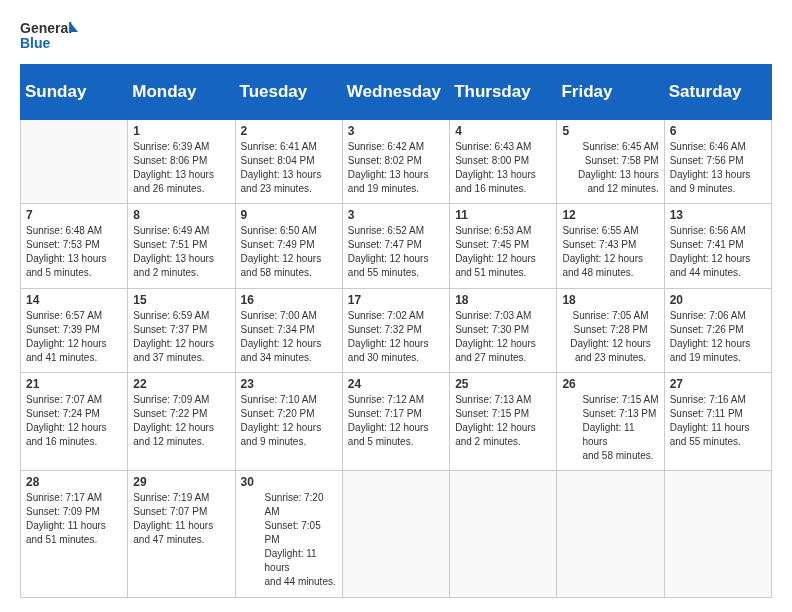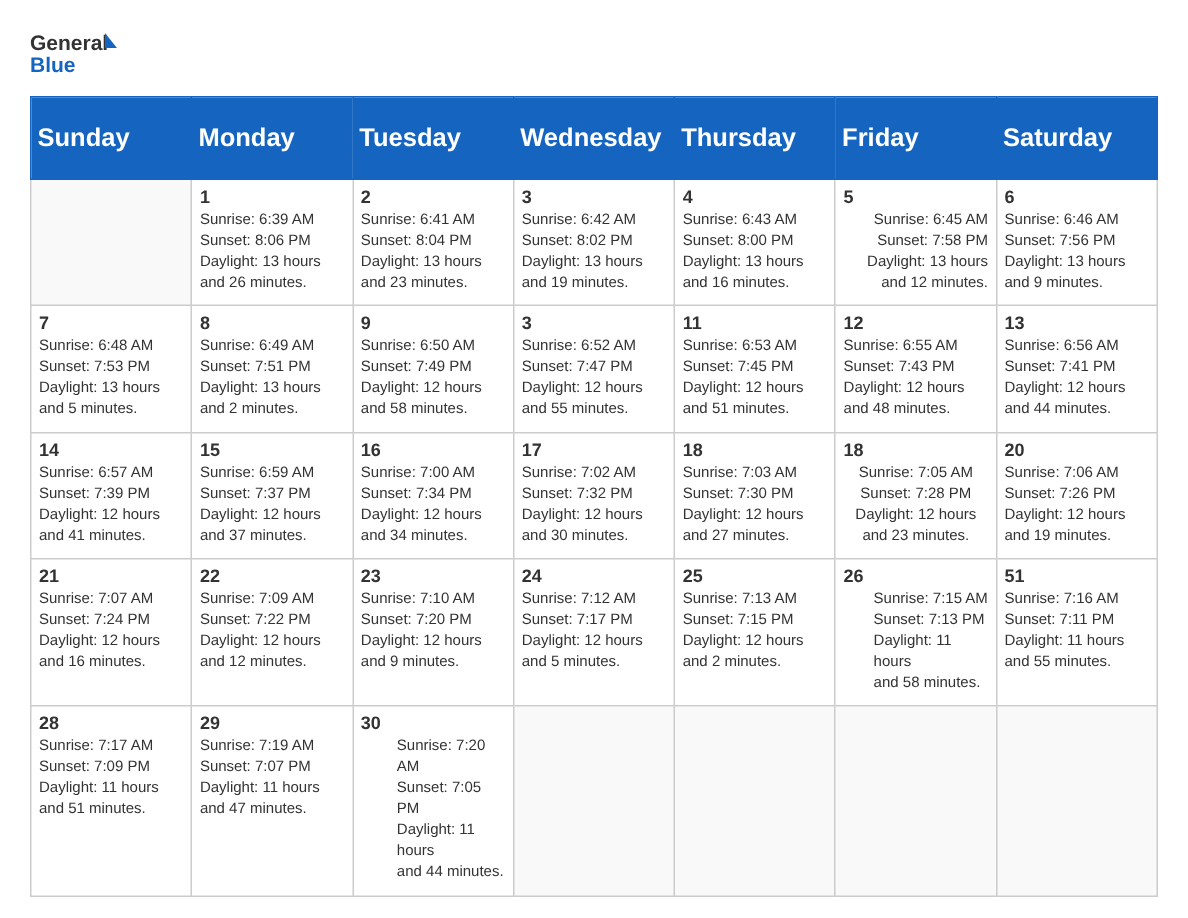--- a/index.html
+++ b/index.html
@@ -294,21 +294,21 @@
 and 2 minutes.</div>
           </td>
           <td>
             <span class="day-number">26</span>
             <div class="day-info" style="white-space: pre-line; margin-left: 20px;">Sunrise: 7:15 AM
 Sunset: 7:13 PM
 Daylight: 11 hours
 and 58 minutes.</div>
           </td>
           <td>
-            <span class="day-number">51</span>
+            <span class="day-number">27</span>
             <div class="day-info" style="white-space: pre-line;">Sunrise: 7:16 AM
 Sunset: 7:11 PM
 Daylight: 11 hours
 and 55 minutes.</div>
           </td>
         </tr>
         <tr>
           <td>
             <span class="day-number">28</span>
             <div class="day-info" style="white-space: pre-line;">Sunrise: 7:17 AM

